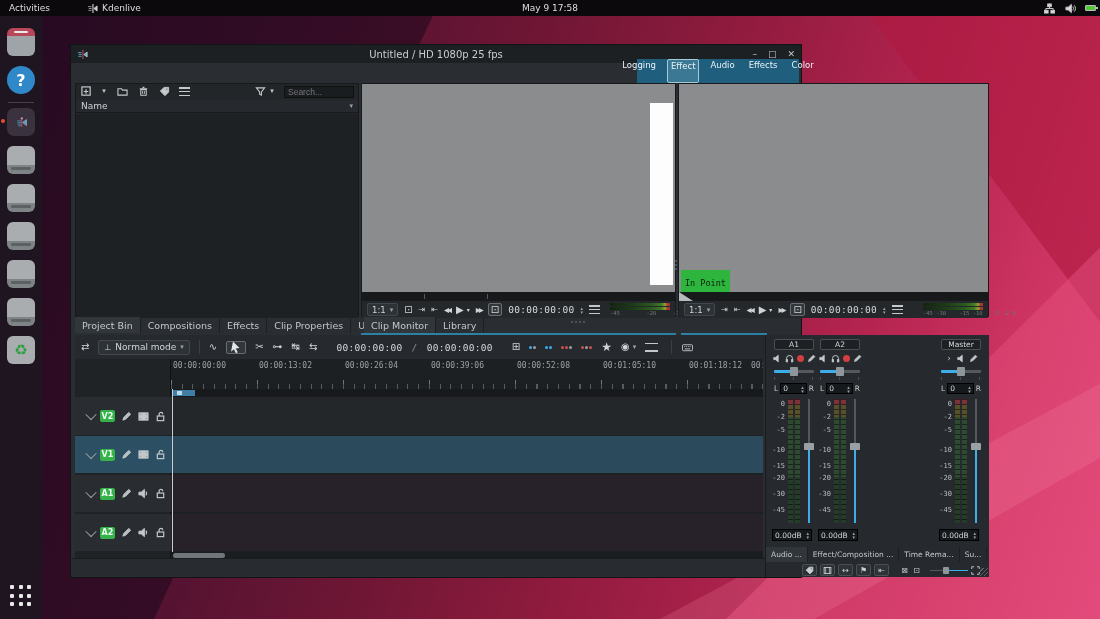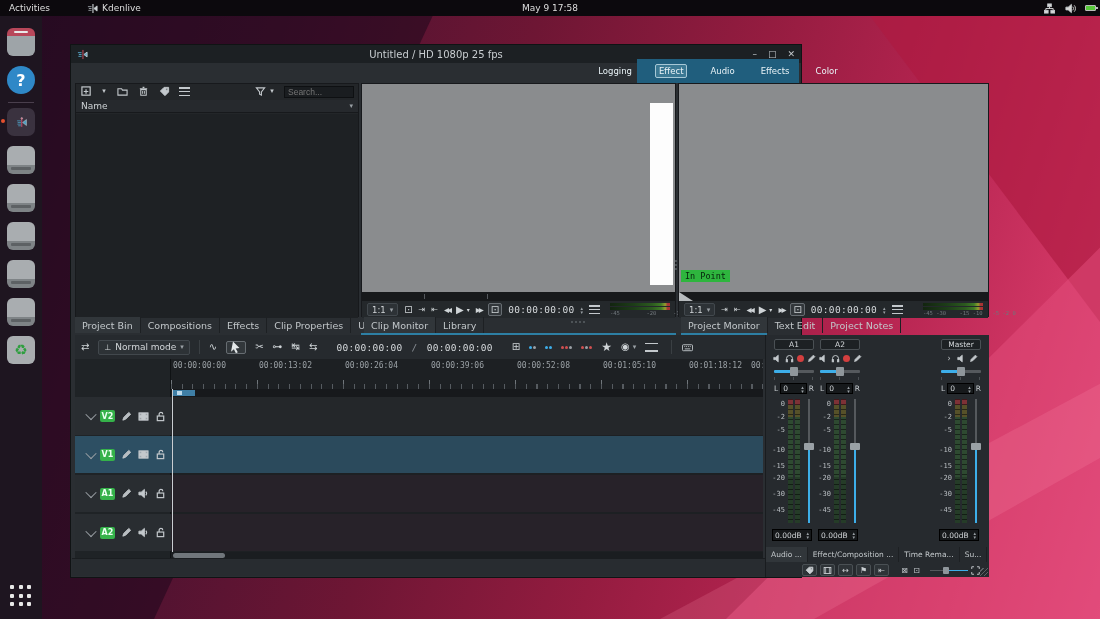--- a/index.html
+++ b/index.html
@@ -38,21 +38,21 @@
   #showapps{position:absolute;left:10px;top:569px;width:22px;height:22px;display:grid;grid-template-columns:repeat(3,1fr);gap:4px}
   #showapps i{width:4px;height:4px;background:#e8e8e8;border-radius:1px}
 
   
   #win{position:absolute;left:70px;top:44px;width:732px;height:534px;background:#2a2e32;border:1px solid #101314;color:#ccd1d4;font-size:10px}
   #titlebar{position:absolute;left:0;top:0;width:100%;height:18px;background:#1c2023;display:flex;align-items:center}
   #titlebar .ttl{position:absolute;left:50%;transform:translateX(-50%);font-size:10px;color:#c9ced1}
   #titlebar .wctl{position:absolute;right:6px;display:flex;gap:11px;font-size:9px;color:#c3c8cb}
   #menubar{position:absolute;left:0;top:18px;width:100%;height:16px;background:#26292d;display:flex;align-items:center;padding-left:8px;gap:2px}
   #menubar span{padding:0 6px;font-size:10px;color:#d3d7da}
-  #workspaces{position:absolute;right:2px;top:14px;width:162px;height:24px;background:#205e7d;display:flex;align-items:center;justify-content:center;gap:20px;font-size:8.5px;color:#e8f2f6}
+  #workspaces{position:absolute;right:2px;top:14px;width:162px;height:24px;background:#205e7d;display:flex;justify-content:center;gap:8px;font-size:8.5px;color:#e8f2f6}
   #workspaces .ws{padding:1px 3px}
   #workspaces .ws.active{background:#3a7globals}
   #workspaces .ws.active{background:#3b7893;border:1px solid #a7c8d6;border-radius:2px}
 
   
   .panel{position:absolute;top:38px;height:234px;background:#232629}
   #bin{left:4px;width:284px;border:1px solid #17191c}
   #bin .btb{position:absolute;left:0;top:0;width:100%;height:15px;display:flex;align-items:center;gap:9px;padding:0 4px;background:#232629}
   .ico{display:inline-flex;align-items:center;justify-content:center;width:12px;height:12px;color:#c3c8cc;font-size:10px;line-height:1}
   .ico svg{width:11px;height:11px;fill:#c3c8cc;stroke:#c3c8cc}
@@ -60,21 +60,21 @@
   #bin .namehdr{position:absolute;left:0;top:16px;width:100%;height:13px;background:#26292d;border-bottom:1px solid #17191c;font-size:9px;color:#cdd2d5;display:flex;align-items:center;padding:0 5px}
   #bin .namehdr .cv{margin-left:auto;font-size:7px;color:#9aa0a5}
   #bin .tree{position:absolute;left:0;top:30px;width:100%;height:204px;background:#1e2124}
 
   .monitor .video{position:absolute;left:0;top:0;width:100%;height:208px;background:#8a8c8e}
   .monitor .mruler{position:absolute;left:0;top:208px;width:100%;height:9px;background:#17191b}
   .transport{position:absolute;left:0;top:217px;width:100%;height:17px;background:#24282b;display:flex;align-items:center;gap:6px;padding:0 5px;font-size:9px}
   #clipmon{left:290px;width:315px;border:1px solid #17191c}
   #projmon{left:607px;width:311px;border:1px solid #17191c}
   .whitebar{position:absolute;left:288px;top:19px;width:23px;height:182px;background:#fdfdfd}
-  .inpoint{position:absolute;left:2px;top:186px;background:#2eb53e;color:#07230c;font-size:8.5px;padding:1px 4px;font-family:"DejaVu Sans Mono",monospace}
+  .inpoint{position:absolute;left:2px;top:186px;background:#2eb53e;color:#07230c;font-size:8.5px;padding:8px 4px;font-family:"DejaVu Sans Mono",monospace}
   .zonetri{position:absolute;left:0;top:0;width:0;height:0;border-bottom:9px solid #b7bbbe;border-right:14px solid transparent}
   .mcombo{display:flex;align-items:center;gap:4px;background:#2d3236;border:1px solid #42484d;border-radius:2px;height:13px;padding:0 4px;font-size:8.5px;color:#d2d6d9}
   .mcombo .cv{font-size:7px;color:#9aa0a5}
   .titem{color:#cfd4d7;font-size:10px;line-height:1}
   .titem.sm{font-size:8px}
   .boxed{border:1px solid #676d72;background:#32373b;border-radius:2px;padding:0 2px;height:13px;display:inline-flex;align-items:center}
   .tcode{font-family:"DejaVu Sans Mono",monospace;font-size:9.5px;color:#d5d9dc;letter-spacing:.3px}
   .spn{display:inline-flex;flex-direction:column;font-size:5px;line-height:4px;color:#9aa0a5}
   .hamb{width:11px;height:9px;display:flex;flex-direction:column;justify-content:space-between}
   .hamb i{height:1.5px;background:#c3c8cc}
@@ -403,25 +403,20 @@
       <span class="tab active">Project Bin</span>
       <span class="tab">Compositions</span>
       <span class="tab">Effects</span>
       <span class="tab">Clip Properties</span>
       <span class="tab">Undo History</span>
     </div>
     <div class="tabrow" style="left:293px">
       <span class="tab active">Clip Monitor</span>
       <span class="tab">Library</span>
     </div>
-    <div class="tabrow" style="left:610px">
-      <span class="tab active">Project Monitor</span>
-      <span class="tab">Text Edit</span>
-      <span class="tab">Project Notes</span>
-    </div>
     <div class="underline" style="left:290px;width:315px"></div>
     <div class="underline" style="left:610px;width:86px"></div>
     <div class="splitdots" style="left:500px;top:276px;flex-direction:row">
         <i></i>
         <i></i>
         <i></i>
         <i></i>
       </div>
 
     <div id="tltb">

